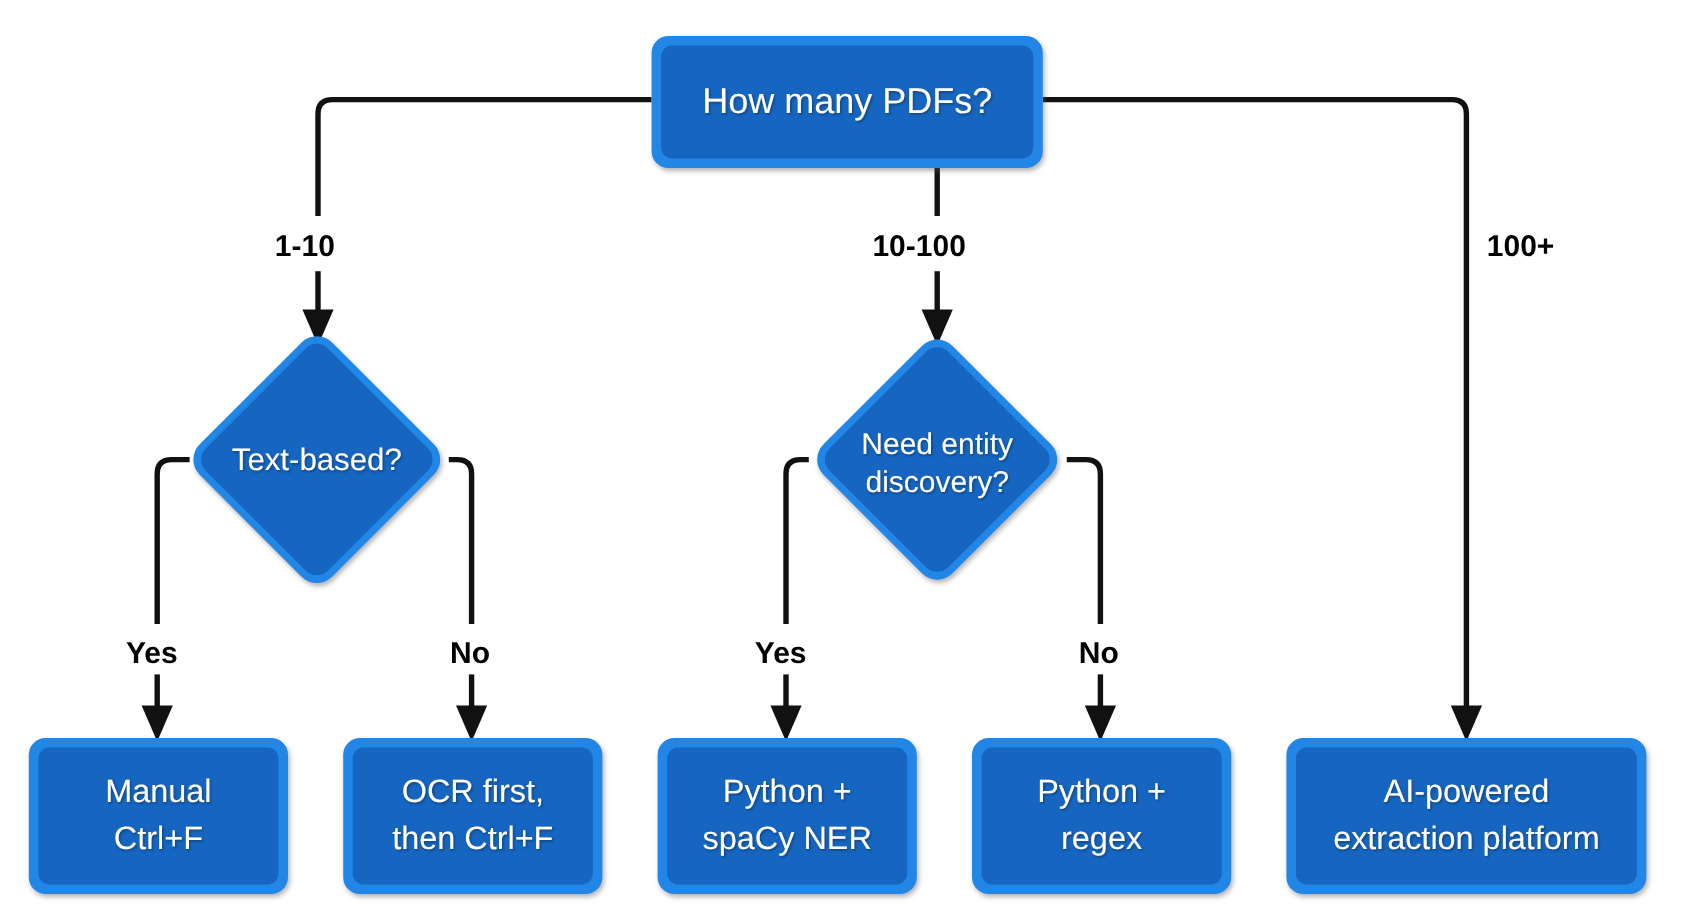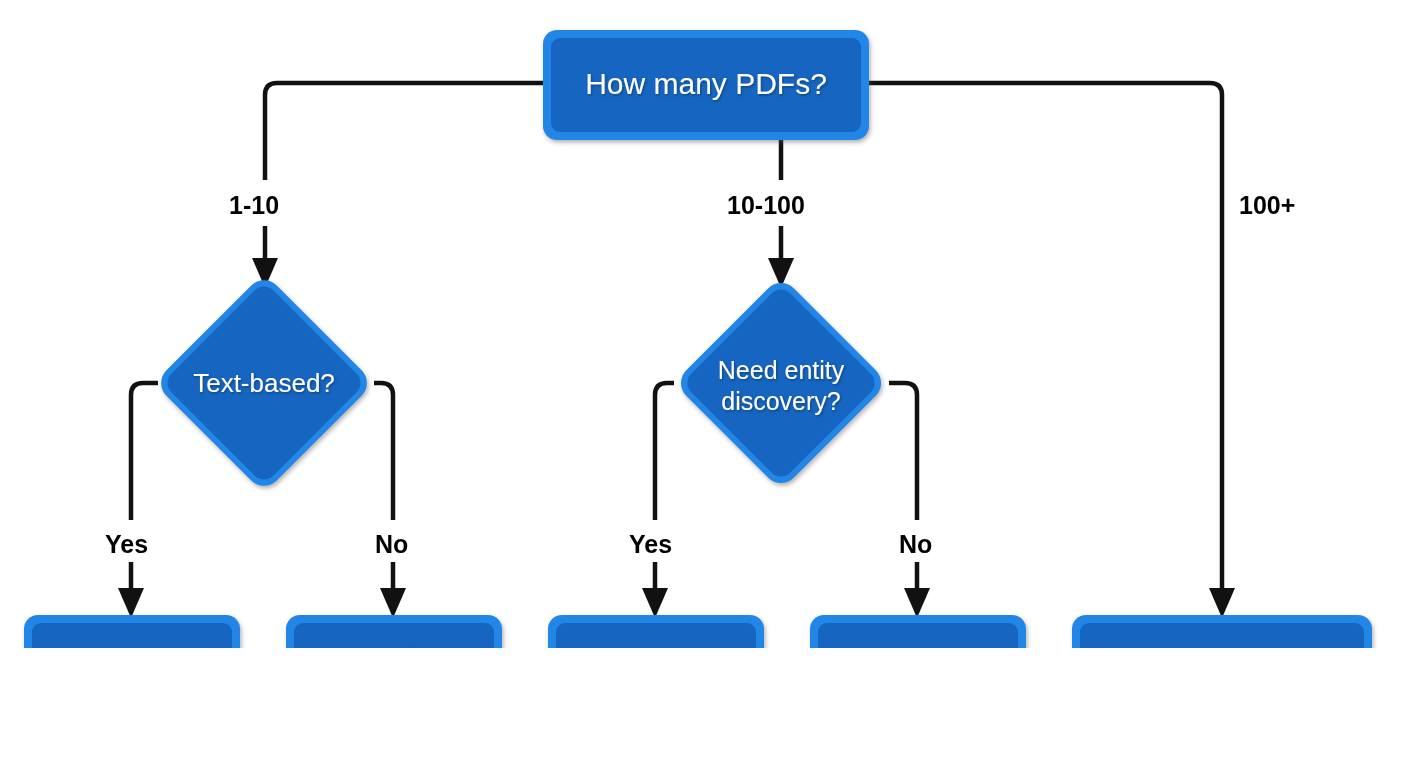--- a/index.html
+++ b/index.html
@@ -3,21 +3,21 @@
 <meta charset="utf-8">
 <style>
   html, body {
     margin: 0;
     padding: 0;
     background: #ffffff;
   }
   #canvas {
     position: relative;
     width: 1408px;
-    height: 648px;
+    height: 768px;
     background: #ffffff;
     overflow: hidden;
     font-family: "Liberation Sans", sans-serif;
   }
   svg.flow {
     position: absolute;
     left: 0;
     top: 0;
     width: 1408px;
     height: 768px;

